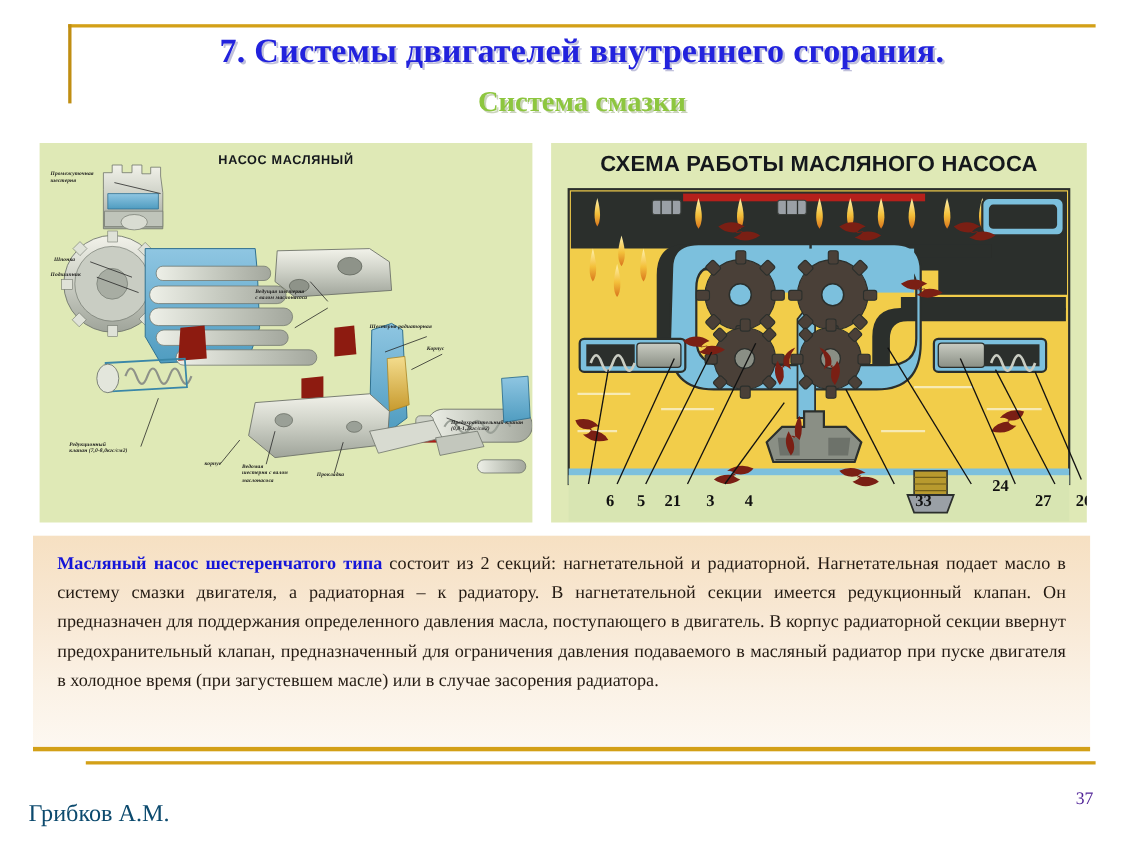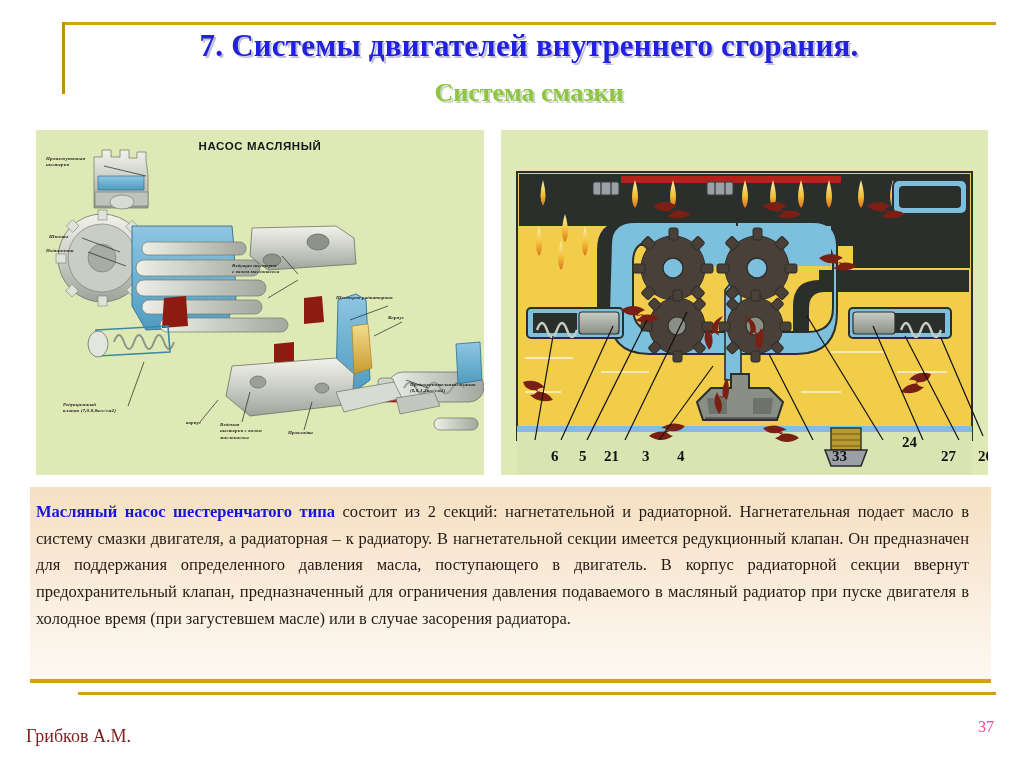--- a/index.html
+++ b/index.html
@@ -48,32 +48,32 @@
   .num{
     position:absolute;font-family:"Liberation Serif",serif;font-weight:bold;
     font-size:15px;color:#111;
   }
 
   
   .textbox{
     position:absolute;left:30px;top:487px;width:961px;height:196px;
     background:linear-gradient(180deg,#f6e0c2 0%,#f8e8d4 38%,#fbf2e6 72%,#fdf8f1 100%);
     border-bottom:4px solid #d3a017;
-    box-sizing:border-box;padding:12px 22px 8px 6px;
+    box-sizing:border-box;padding:12px 22px 8px 22px;
   }
   .bodytext{
     font-size:16.5px;line-height:1.62;color:#231a12;text-align:justify;
     text-justify:inter-word;
   }
   .bodytext .hl{color:#1515d8;font-weight:bold;}
 
   
   .foot-rule{position:absolute;left:78px;top:692px;width:918px;height:3px;background:#d3a017;}
-  .author{position:absolute;left:26px;top:726px;font-size:18px;color:#7f1d1d;}
-  .pageno{position:absolute;right:30px;top:718px;font-size:16px;color:#ec4899;}
+  .author{position:absolute;left:26px;top:726px;font-size:22px;color:#0c4a6e;}
+  .pageno{position:absolute;right:30px;top:718px;font-size:16px;color:#4c1d95;}
 </style>
 </head>
 <body>
 
 <div class="slide">
 
   <div class="hdr-rule"></div>
   <div class="hdr-vrule"></div>
   <div class="title">7. Системы двигателей внутреннего сгорания.</div>
   <div class="subtitle">Система смазки</div>
@@ -203,20 +203,21 @@
 клапан (7,0-8,0кгс/см2)</div>
         <div class="lbl" style="left: 150px; top: 290px;">корпус</div>
         <div class="lbl" style="left: 184px; top: 292px;">Ведомая
 шестерня с валом
 маслонасоса</div>
         <div class="lbl" style="left: 252px; top: 300px;">Прокладка</div>
       </div>
   </div>
 
   <div class="panel panel-right">
+    <div class="panel-caption cap-right">СХЕМА РАБОТЫ МАСЛЯНОГО НАСОСА</div>
 
     <svg width="487" height="345" viewBox="0 0 487 345" style="position:absolute;left:0;top:0;">
       <defs>
         <linearGradient id="flame" x1="0" y1="0" x2="0" y2="1">
           <stop offset="0%" stop-color="#fff2b0"></stop>
           <stop offset="55%" stop-color="#f3c03a"></stop>
           <stop offset="100%" stop-color="#d9731c"></stop>
         </linearGradient>
         <linearGradient id="metalsp" x1="0" y1="0" x2="0" y2="1">
           <stop offset="0%" stop-color="#c9ccc2"></stop>

